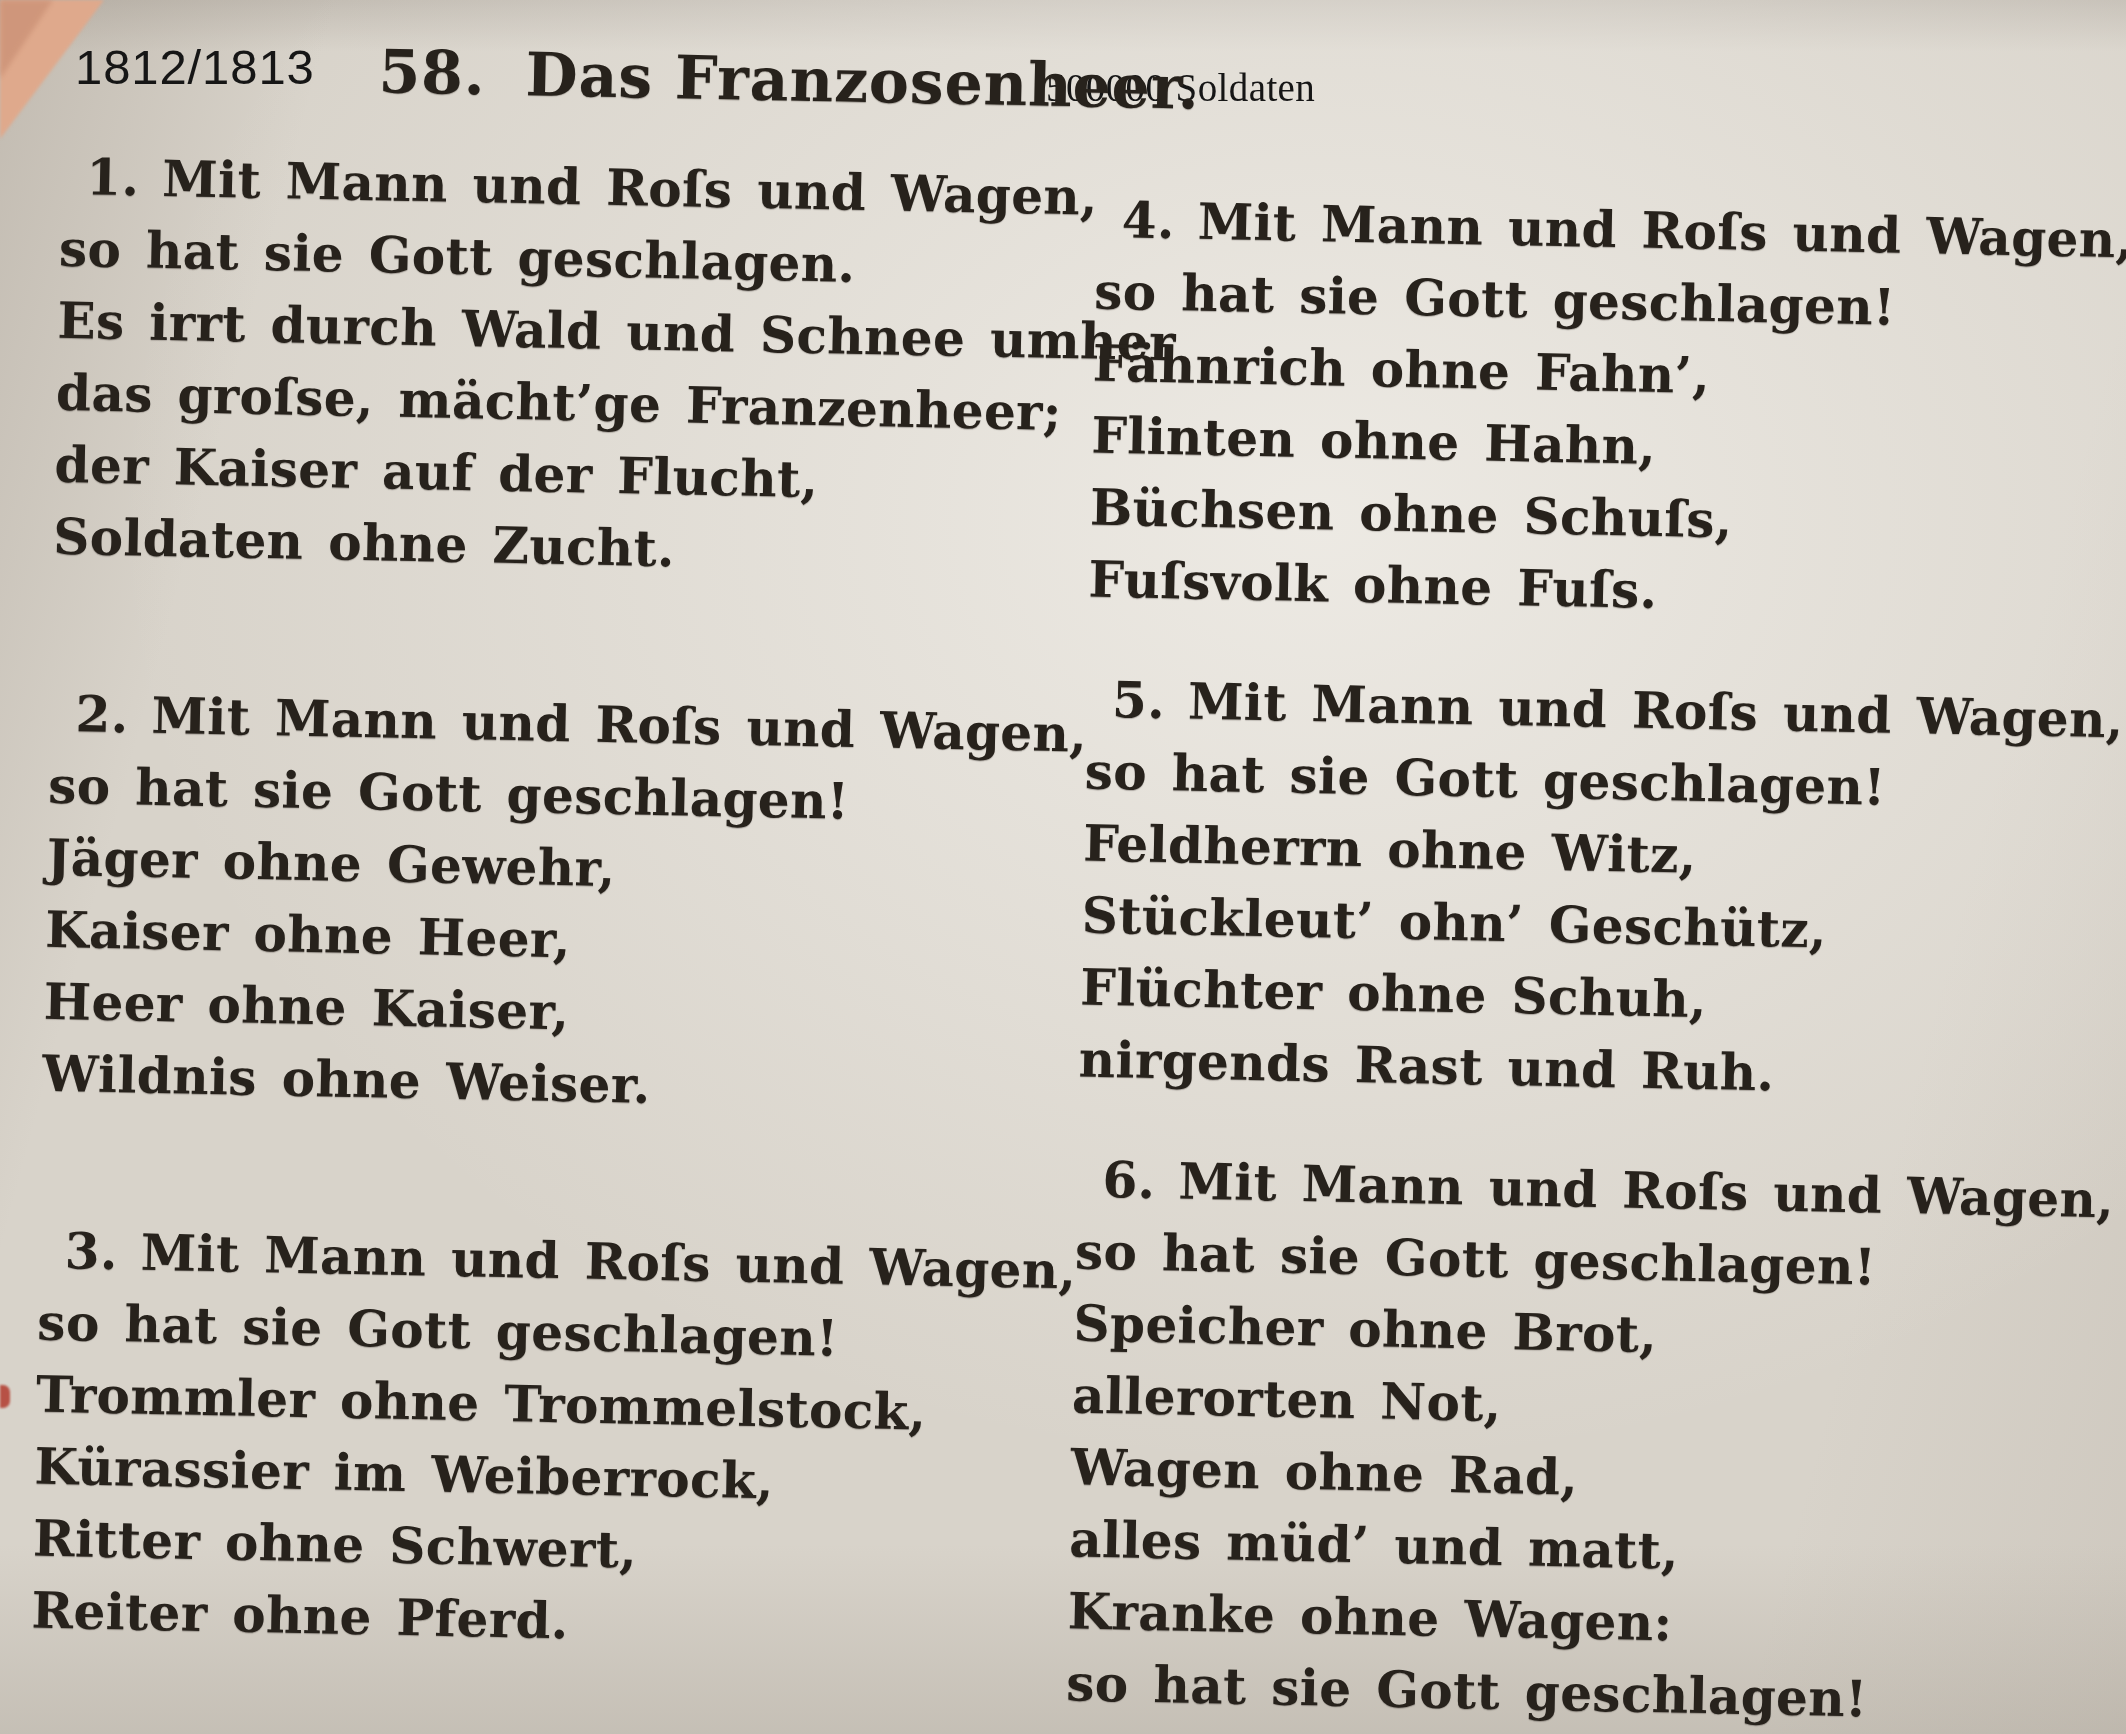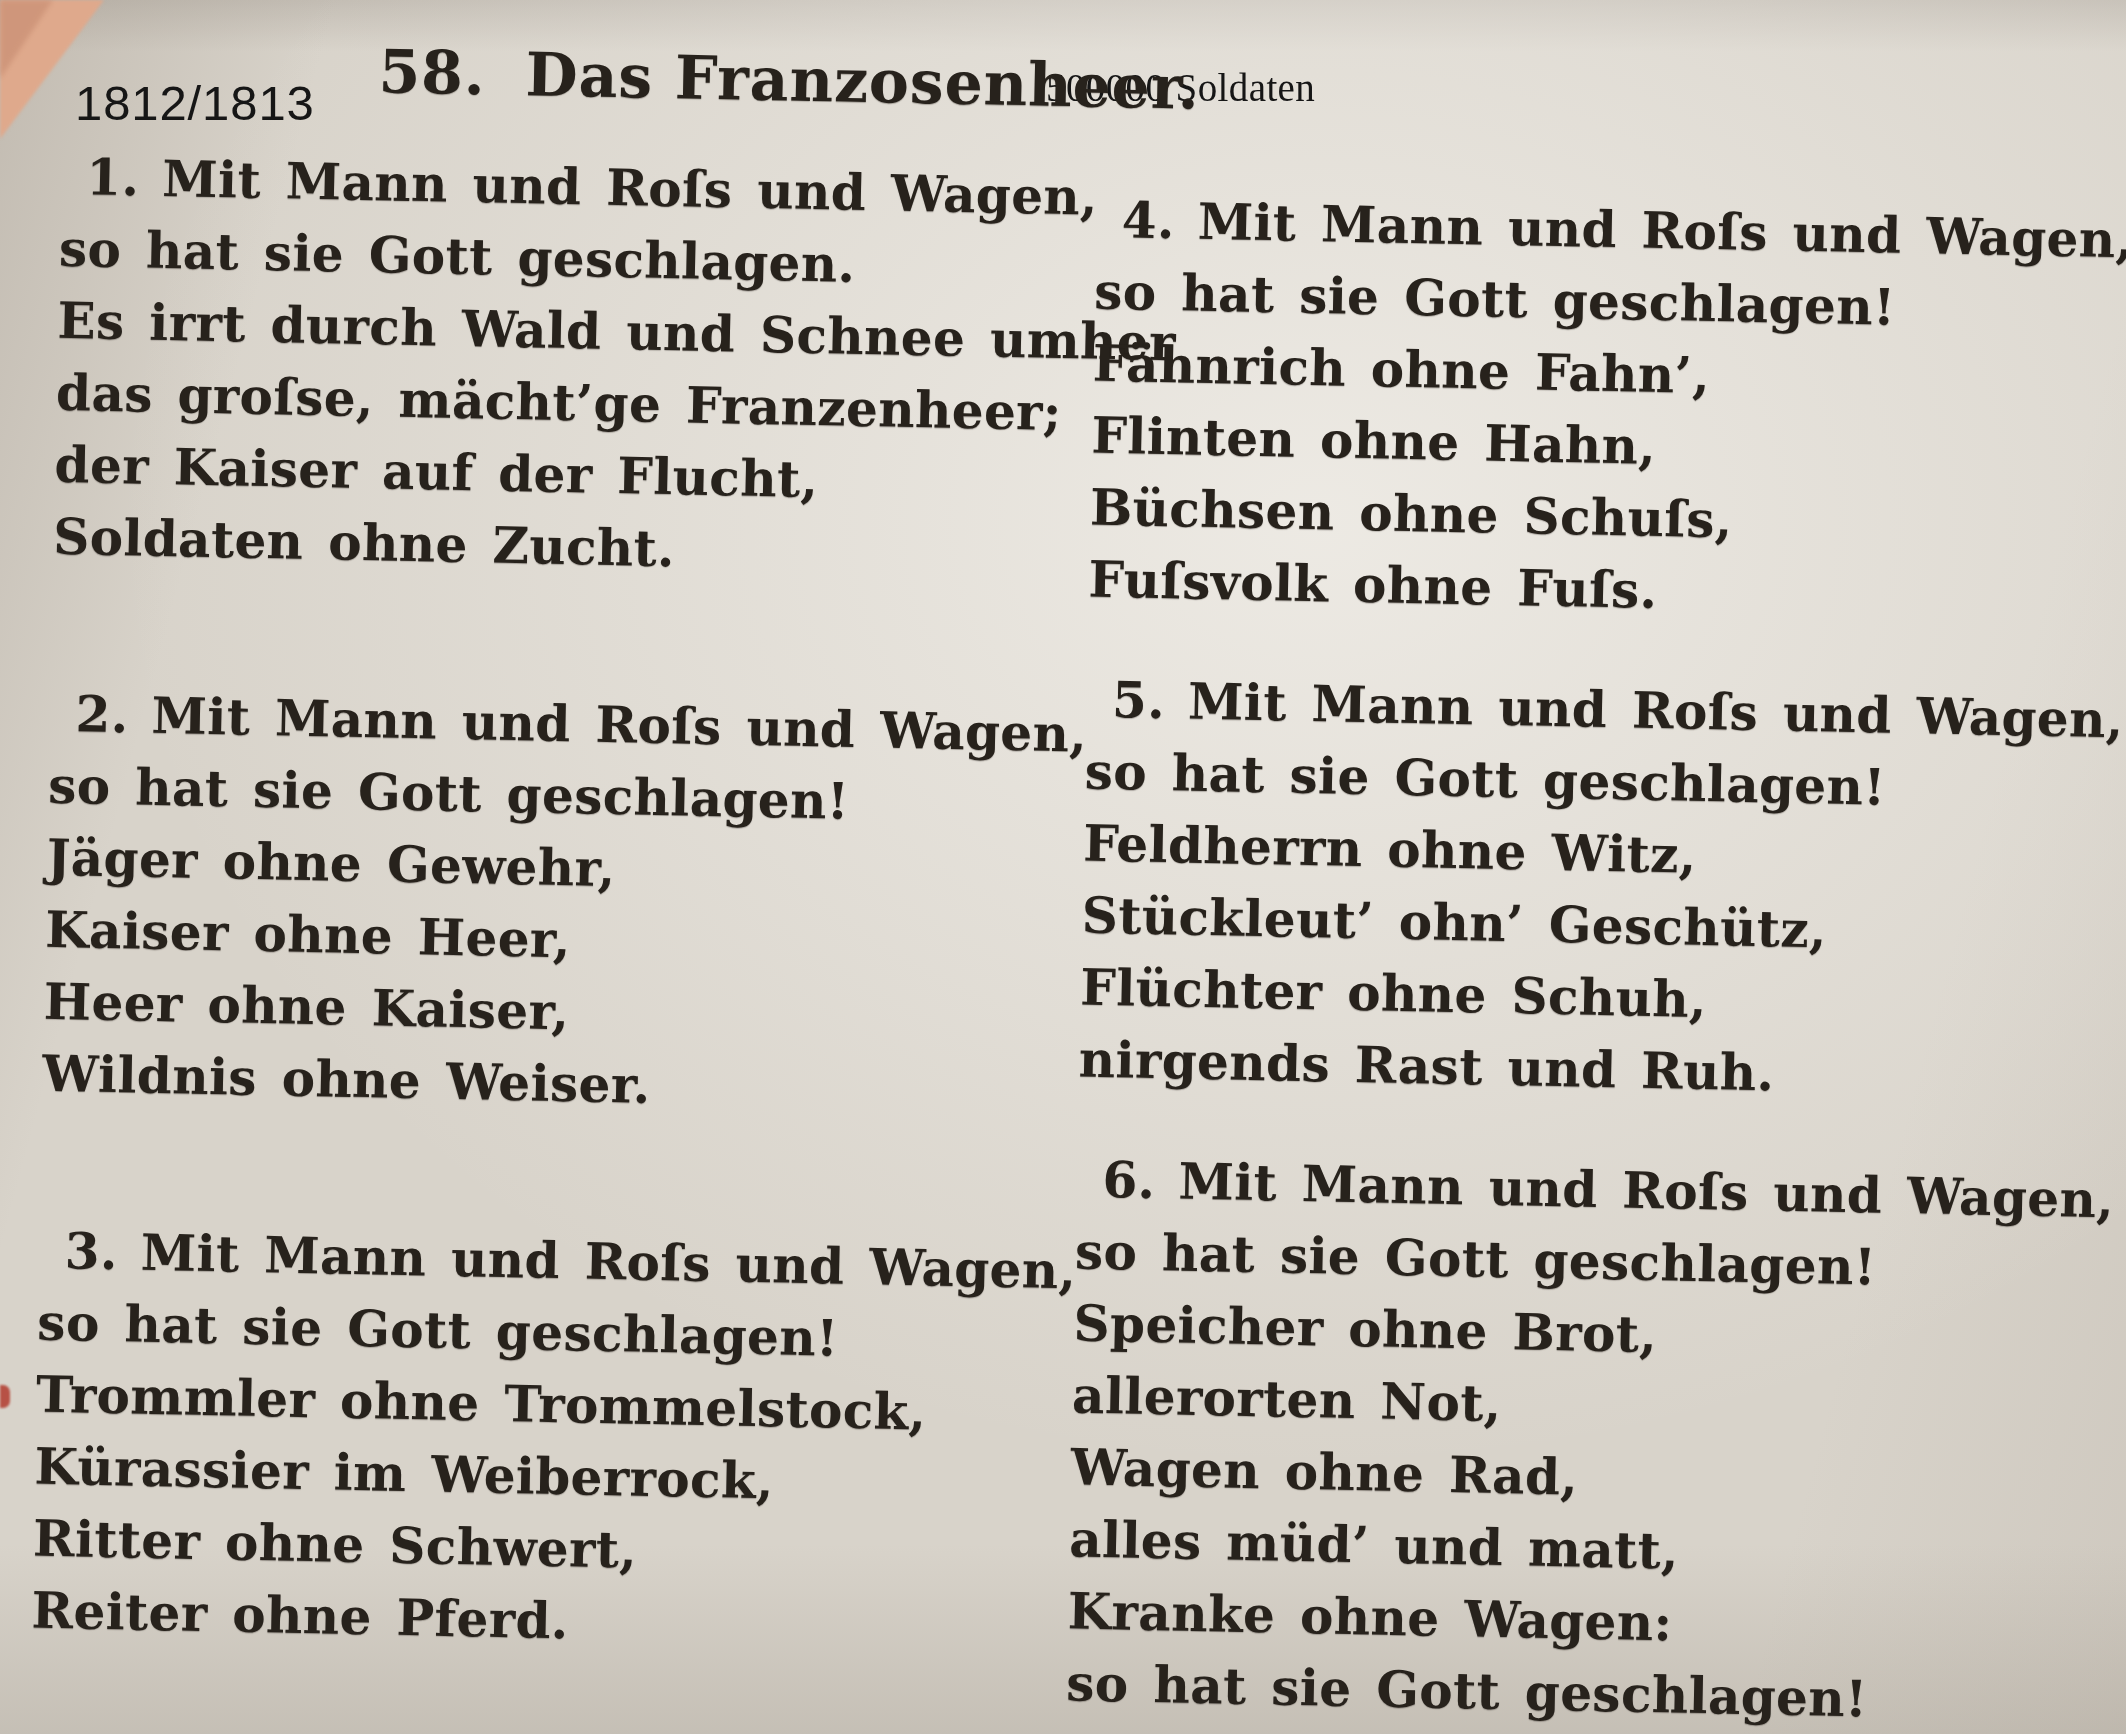--- a/index.html
+++ b/index.html
@@ -33,21 +33,21 @@
   .fleck{
     position:absolute;left:0;top:1385px;width:9.7px;height:23px;
     background:#b23b2e;border-radius:0 7px 7px 0;opacity:.85;filter:blur(0.9px);
   }
   
   .ann{
     position:absolute;
     font-family:"Liberation Sans","DejaVu Sans",sans-serif;
     color:#161616;white-space:nowrap;
   }
-  .ann-years{left:75px;top:39px;font-size:49px;letter-spacing:0.9px;margin-top:36px;}
+  .ann-years{left:75px;top:39px;font-size:49px;letter-spacing:0.9px;}
   .ann-soldiers{left:1046px;top:65px;font-size:39px;letter-spacing:0.4px;font-family:Liberation Serif, serif;}
   
   .print{
     position:absolute;inset:0;
     transform:rotate(1.15deg);
     transform-origin:369px 53px;
     color:#27221c;
   }
   .title-row{
     position:absolute;left:379px;top:32px;

